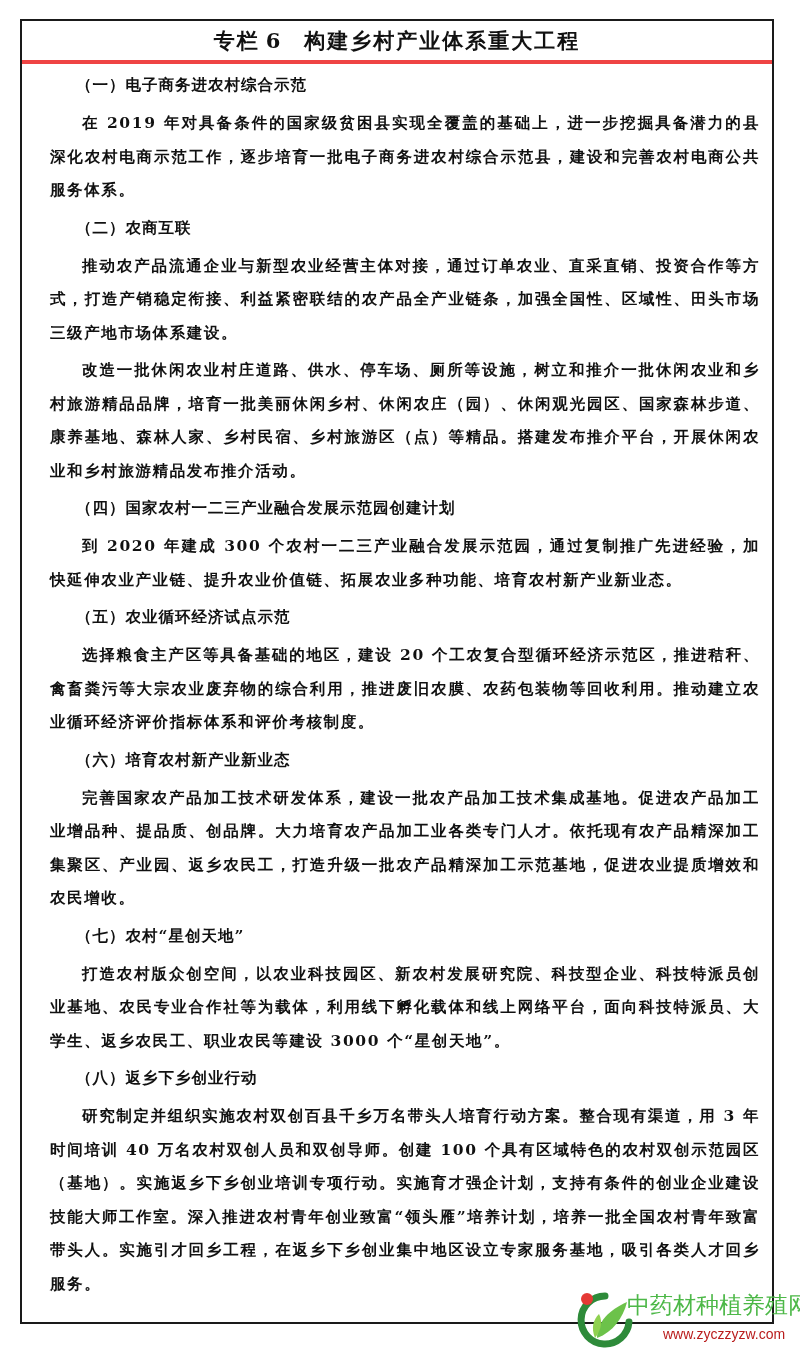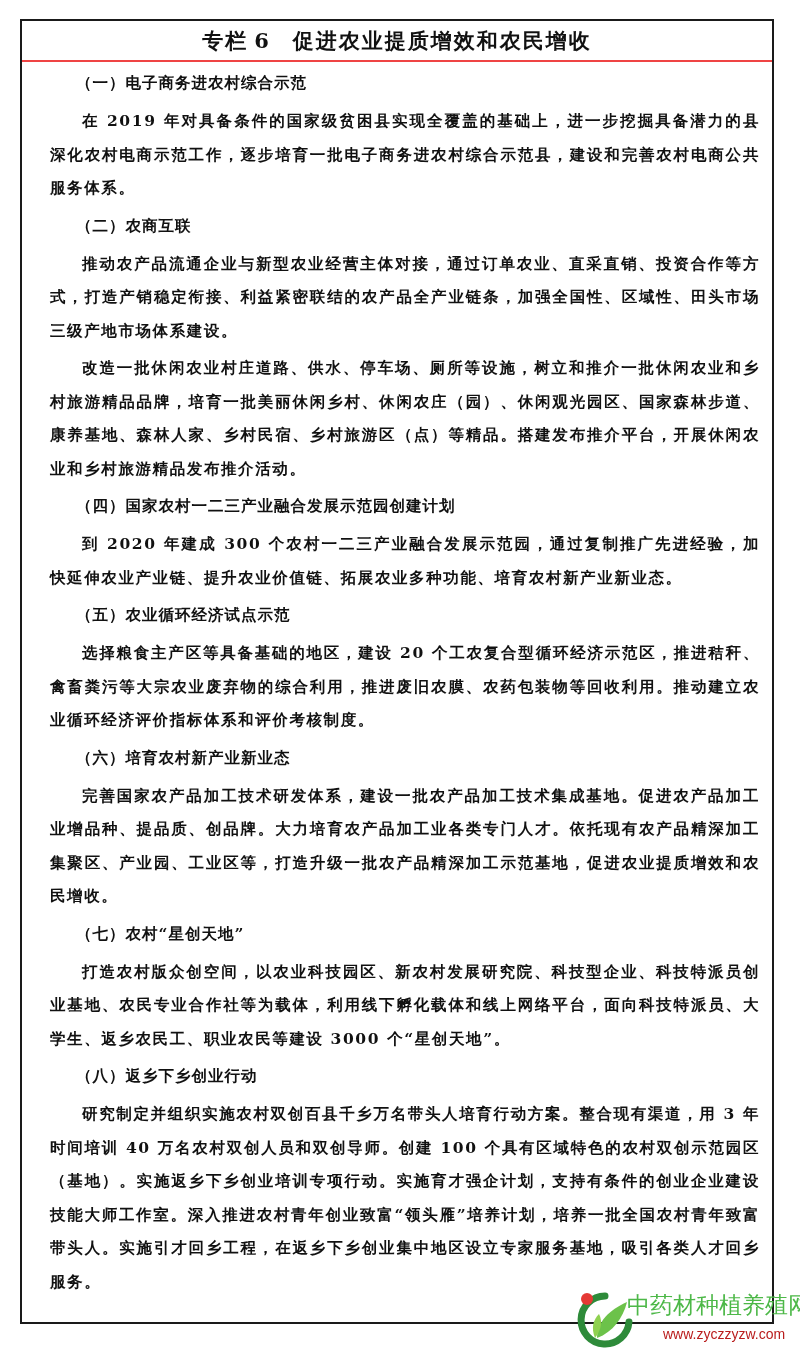--- a/index.html
+++ b/index.html
@@ -19,21 +19,21 @@
       position: absolute;
       left: 20px;
       top: 19px;
       width: 754px;
       height: 1305px;
       border: 2px solid #1a1a1a;
       box-sizing: border-box;
     }
     .title-row {
       height: 39px;
-      border-bottom: 2px solid #ef4444;
+      border-bottom: 4px solid #ef4444;
       display: flex;
       align-items: center;
       justify-content: center;
       font-size: 21px;
       font-weight: bold;
       letter-spacing: 2px;
     }
     .title-row .num {
       margin: 0 22px 0 6px;
     }
@@ -92,39 +92,39 @@
       white-space: nowrap;
     }
   </style>
 </head>
 <body>
 
 <div class="box">
   <div class="title-row">
     <span>专栏</span>
     <span class="num">6</span>
-    <span>促进农业提质增效和农民增收</span>
+    <span>构建乡村产业体系重大工程</span>
   </div>
   <div class="content">
     <div class="section-heading">（一）电子商务进农村综合示范</div>
     <p class="para">在 2019 年对具备条件的国家级贫困县实现全覆盖的基础上，进一步挖掘具备潜力的县深化农村电商示范工作，逐步培育一批电子商务进农村综合示范县，建设和完善农村电商公共服务体系。</p>
 
     <div class="section-heading">（二）农商互联</div>
     <p class="para">推动农产品流通企业与新型农业经营主体对接，通过订单农业、直采直销、投资合作等方式，打造产销稳定衔接、利益紧密联结的农产品全产业链条，加强全国性、区域性、田头市场三级产地市场体系建设。</p>
 
     <p class="para">改造一批休闲农业村庄道路、供水、停车场、厕所等设施，树立和推介一批休闲农业和乡村旅游精品品牌，培育一批美丽休闲乡村、休闲农庄（园）、休闲观光园区、国家森林步道、康养基地、森林人家、乡村民宿、乡村旅游区（点）等精品。搭建发布推介平台，开展休闲农业和乡村旅游精品发布推介活动。</p>
 
     <div class="section-heading">（四）国家农村一二三产业融合发展示范园创建计划</div>
     <p class="para">到 2020 年建成 300 个农村一二三产业融合发展示范园，通过复制推广先进经验，加快延伸农业产业链、提升农业价值链、拓展农业多种功能、培育农村新产业新业态。</p>
 
     <div class="section-heading">（五）农业循环经济试点示范</div>
     <p class="para">选择粮食主产区等具备基础的地区，建设 20 个工农复合型循环经济示范区，推进秸秆、禽畜粪污等大宗农业废弃物的综合利用，推进废旧农膜、农药包装物等回收利用。推动建立农业循环经济评价指标体系和评价考核制度。</p>
 
     <div class="section-heading">（六）培育农村新产业新业态</div>
-    <p class="para">完善国家农产品加工技术研发体系，建设一批农产品加工技术集成基地。促进农产品加工业增品种、提品质、创品牌。大力培育农产品加工业各类专门人才。依托现有农产品精深加工集聚区、产业园、工业区等，打造升级一批农产品精深加工示范基地，促进农业提质增效和农民增收。</p>
+    <p class="para">完善国家农产品加工技术研发体系，建设一批农产品加工技术集成基地。促进农产品加工业增品种、提品质、创品牌。大力培育农产品加工业各类专门人才。依托现有农产品精深加工集聚区、产业园、返乡农民工，打造升级一批农产品精深加工示范基地，促进农业提质增效和农民增收。</p>
 
     <div class="section-heading">（七）农村“星创天地”</div>
     <p class="para">打造农村版众创空间，以农业科技园区、新农村发展研究院、科技型企业、科技特派员创业基地、农民专业合作社等为载体，利用线下孵化载体和线上网络平台，面向科技特派员、大学生、返乡农民工、职业农民等建设 3000 个“星创天地”。</p>
 
     <div class="section-heading">（八）返乡下乡创业行动</div>
     <p class="para">研究制定并组织实施农村双创百县千乡万名带头人培育行动方案。整合现有渠道，用 3 年时间培训 40 万名农村双创人员和双创导师。创建 100 个具有区域特色的农村双创示范园区（基地）。实施返乡下乡创业培训专项行动。实施育才强企计划，支持有条件的创业企业建设技能大师工作室。深入推进农村青年创业致富“领头雁”培养计划，培养一批全国农村青年致富带头人。实施引才回乡工程，在返乡下乡创业集中地区设立专家服务基地，吸引各类人才回乡服务。</p>
   </div>
 </div>
 
 <div class="watermark">

